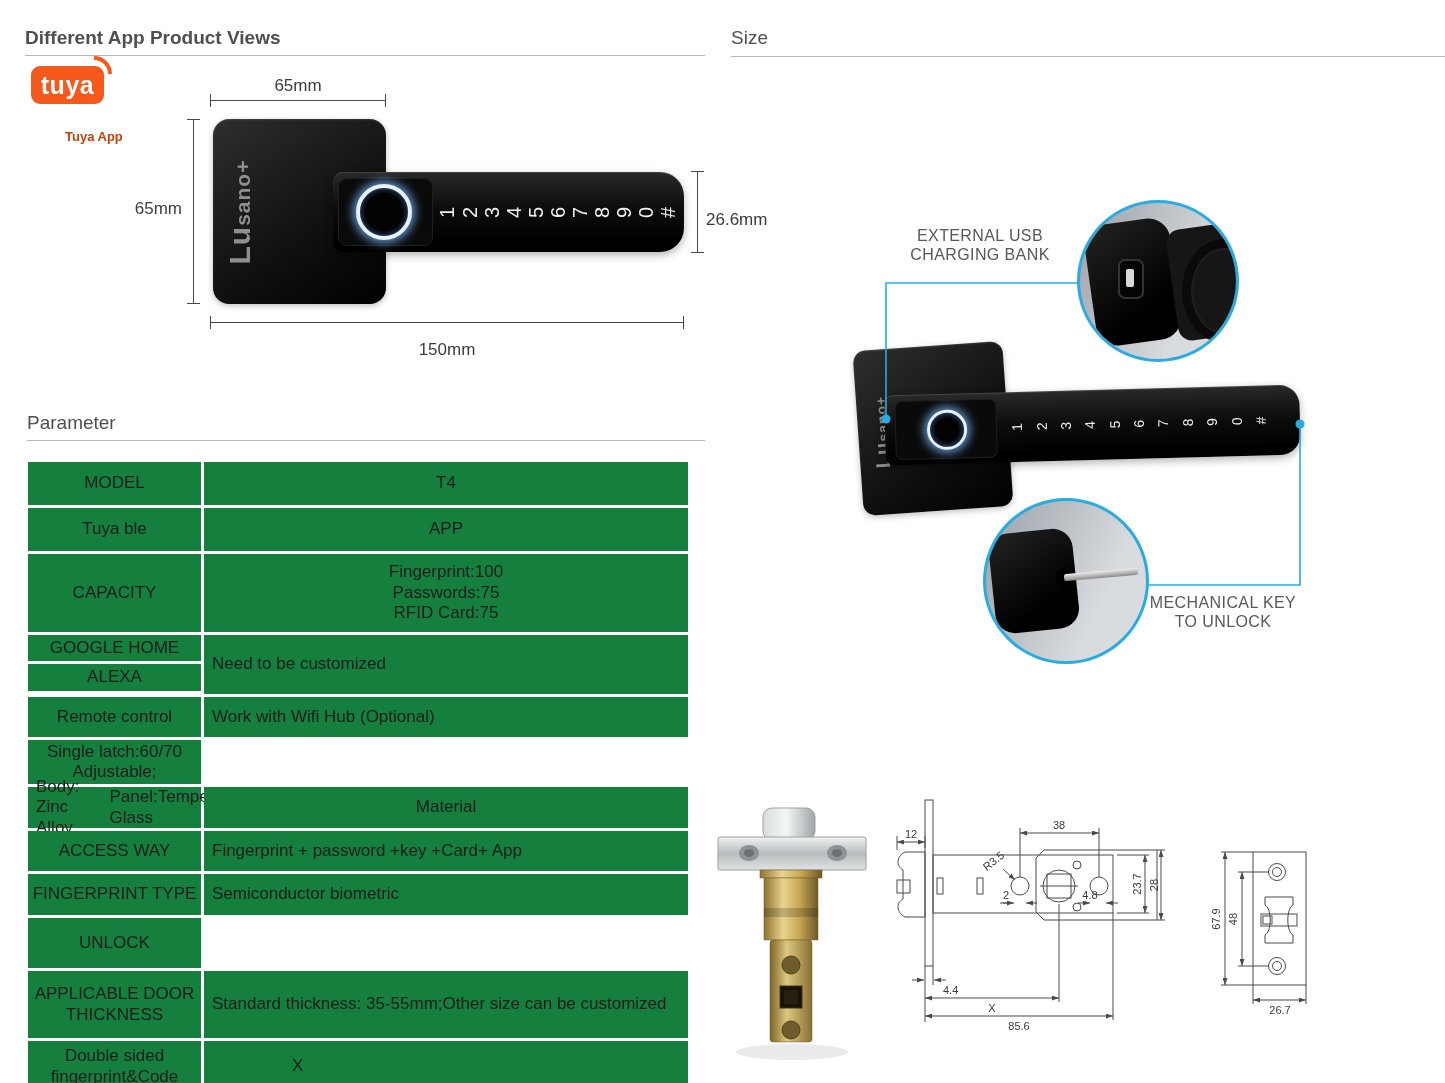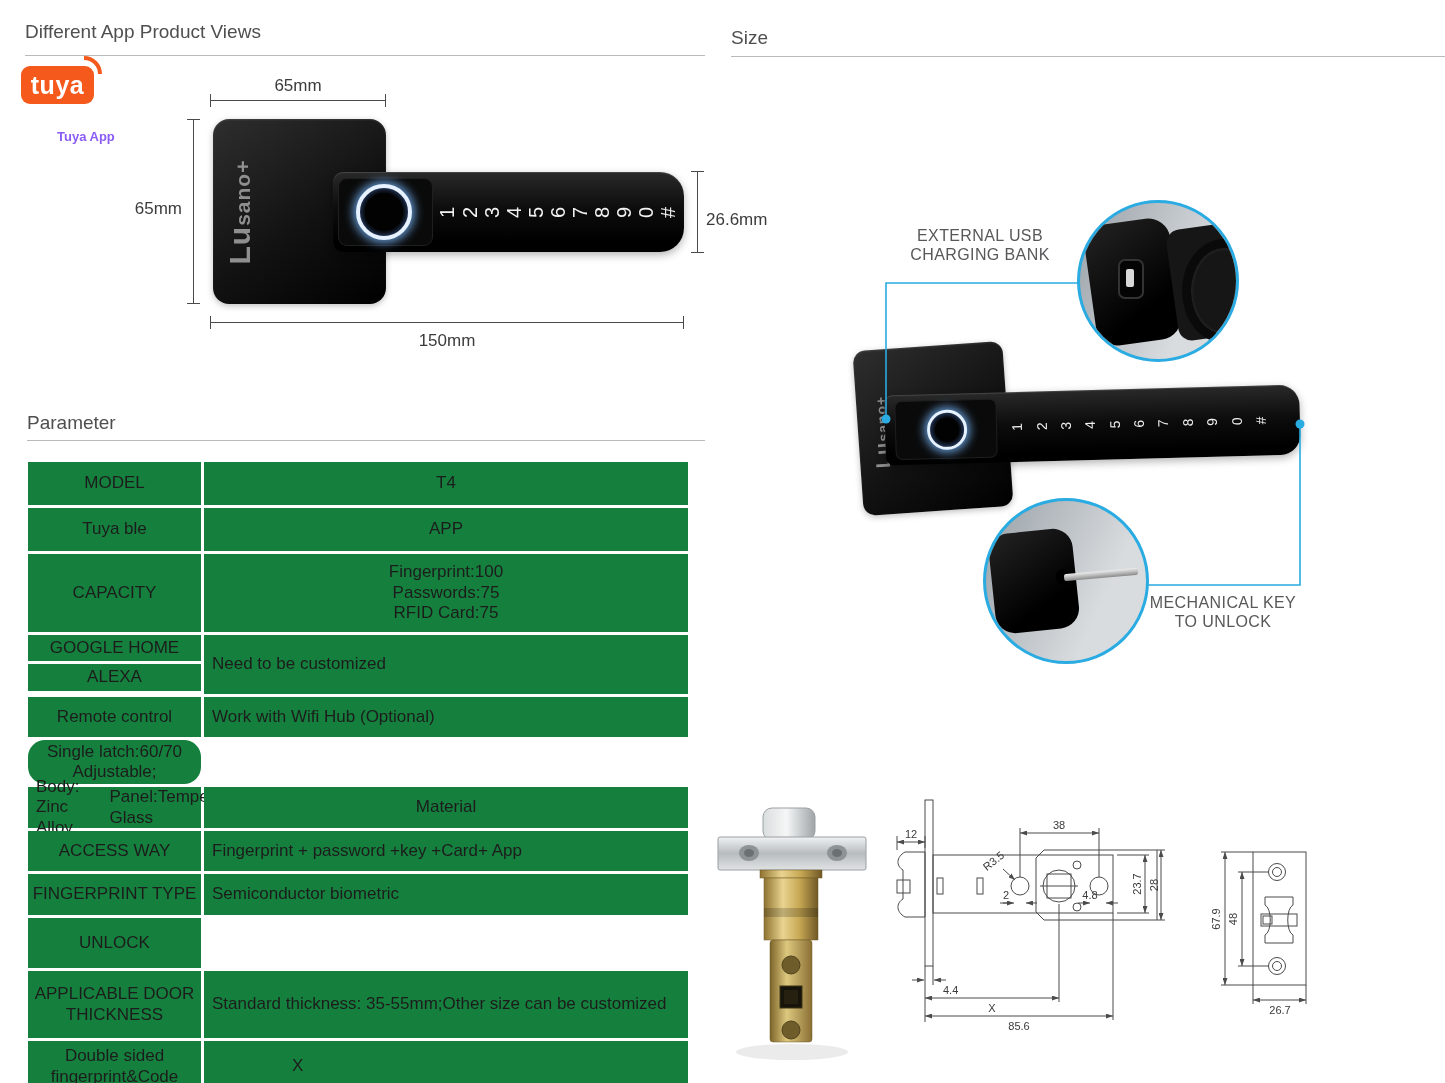--- a/index.html
+++ b/index.html
@@ -7,21 +7,21 @@
         font-family:"Liberation Sans",sans-serif;color:#222;}
   .abs{position:absolute;}
   
   .sec-title{font-size:19px;color:#4f4f4f;}
   .sec-rule{height:1px;background:#b9b9b9;}
   
   .tuya-box{width:73px;height:38px;background:#f5591c;border-radius:9px;display:flex;
             align-items:center;justify-content:center;color:#fff;font-size:25px;font-weight:bold;
             letter-spacing:.5px;position:relative;}
   .tuya-sig{position:absolute;top:-13px;right:-9px;}
-  .tuya-app{font-size:13px;font-weight:bold;color:#8b5cf6;}
+  .tuya-app{font-size:13px;font-weight:bold;color:#c2410c;margin-left:8px;}
   
   .hdim{border-top:1px solid #4a4a4a;position:absolute;}
   .hdim::before,.hdim::after{content:"";position:absolute;top:-7px;width:1px;height:13px;background:#4a4a4a;}
   .hdim::before{left:0}.hdim::after{right:0}
   .vdim{border-left:1px solid #4a4a4a;position:absolute;}
   .vdim::before,.vdim::after{content:"";position:absolute;left:-7px;height:1px;width:13px;background:#4a4a4a;}
   .vdim::before{top:0}.vdim::after{bottom:0}
   .dim-label{font-size:17px;color:#3c3c3c;}
   
   .plate{background:linear-gradient(145deg,#2e2e2e,#121212 55%,#000);border-radius:16px;
@@ -60,51 +60,51 @@
   .matgap{margin-left:30px;}
   
   .tline{stroke:#4b4b4b;stroke-width:1;fill:none;}
   .ttext{font-family:"Liberation Sans",sans-serif;font-size:11px;fill:#3a3a3a;}
 </style>
 </head>
 <body>
 
 <div class="page">
 
-  <div class="abs sec-title" style="left:25px;top:21px;">Different App Product Views</div>
+  <div class="abs sec-title" style="left:25px;top:27px;font-weight:bold;">Different App Product Views</div>
   <div class="abs sec-rule" style="left:25px;top:55px;width:680px;"></div>
 
   <div class="abs sec-title" style="left:731px;top:27px;">Size</div>
   <div class="abs sec-rule" style="left:731px;top:56px;width:714px;"></div>
 
   <div class="abs sec-title" style="left:27px;top:412px;">Parameter</div>
   <div class="abs sec-rule" style="left:27px;top:440px;width:678px;"></div>
 
-  <div class="abs" style="left:21px;top:66px;">
+  <div class="abs" style="left:31px;top:66px;">
     <div class="tuya-box">
       <span>tuya</span>
       <svg class="tuya-sig" width="26" height="24">
         <path d="M5,15 A8,8 0 0 1 13,23" stroke="#f5591c" stroke-width="4" fill="none"></path>
         <path d="M7,5 A16,16 0 0 1 23,21" stroke="#f5591c" stroke-width="4" fill="none"></path>
       </svg>
     </div>
   </div>
   <div class="abs tuya-app" style="left:57px;top:129px;">Tuya App</div>
 
   <div class="abs dim-label" style="left:210px;top:76px;width:176px;text-align:center;">65mm</div>
   <div class="hdim" style="left:210px;top:100px;width:176px;"></div>
 
   <div class="abs dim-label" style="left:118px;top:199px;width:64px;text-align:right;">65mm</div>
   <div class="vdim" style="left:193px;top:119px;height:185px;"></div>
 
   <div class="vdim" style="left:697px;top:171px;height:82px;"></div>
   <div class="abs dim-label" style="left:706px;top:210px;">26.6mm</div>
 
   <div class="hdim" style="left:210px;top:322px;width:474px;"></div>
-  <div class="abs dim-label" style="left:210px;top:331px;width:474px;text-align:center;">150mm</div>
+  <div class="abs dim-label" style="left:210px;top:340px;width:474px;text-align:center;">150mm</div>
 
   <div class="abs plate" style="left:213px;top:119px;width:173px;height:185px;">
     <div class="brand-hold">
       <span class="brand-rot"><span class="brand-big">Lu</span><span class="brand-small">sano+</span></span>
     </div>
   </div>
   <div class="abs lever" style="left:333px;top:172px;width:351px;height:80px;">
     <div class="fp-panel" style="left:5px;top:6px;width:93px;height:66px;"></div>
     <div class="fp-ring" style="left:23px;top:12px;width:48px;height:48px;"></div>
     <div class="keys keys-lg" style="left:104px;top:0;width:243px;">
@@ -241,21 +241,21 @@
         <div class="pcell">GOOGLE HOME</div>
         <div class="pcell">ALEXA</div>
       </div>
       <div class="pcell c-left" style="height:53px;">Need to be customized</div>
     </div>
     <div class="prow">
       <div class="pcell" style="height:34px;">Remote control</div>
       <div class="pcell c-left" style="height:34px;">Work with Wifi Hub (Optional)</div>
     </div>
     <div class="prow">
-      <div class="pcell" style="height:38px;border-radius:17px;">Single latch:60/70 Adjustable;</div>
+      <div class="pcell" style="height:38px;">Single latch:60/70 Adjustable;</div>
     </div>
     <div class="prow">
       <div class="pcell c-left" style="height:35px;">
         <span>Body: Zinc Alloy</span>
         <span class="matgap">Panel:Tempered Glass</span>
       </div>
       <div class="pcell" style="height:35px;">Material</div>
     </div>
     <div class="prow">
       <div class="pcell" style="height:34px;">ACCESS WAY</div>

